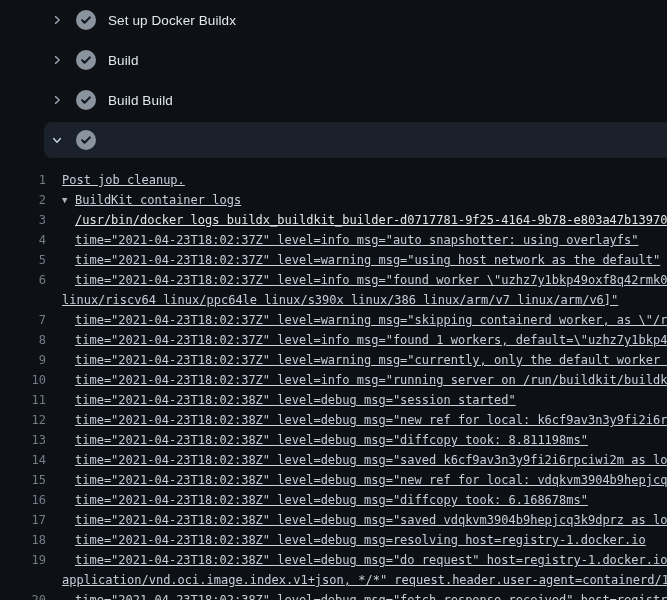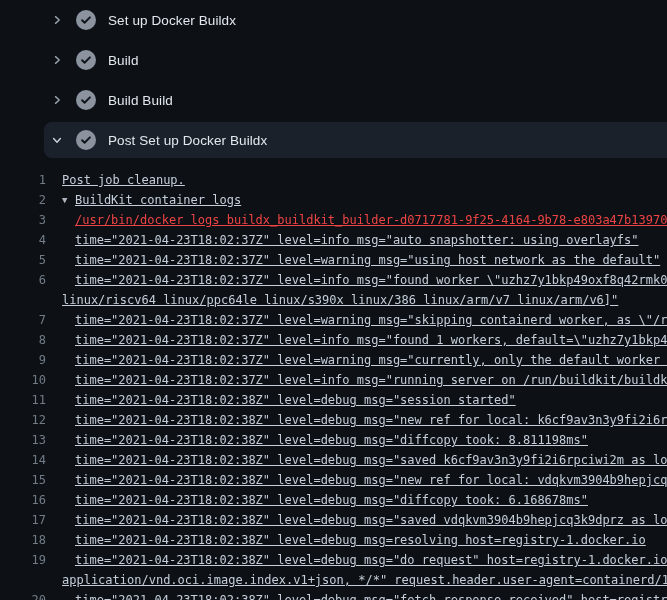--- a/index.html
+++ b/index.html
@@ -46,21 +46,21 @@
     font-size:12px;line-height:20px;
     white-space:pre;overflow:hidden;width:667px;
   }
   .log-row{display:flex;height:20px;overflow:hidden;}
   .ln{
     flex:0 0 46px;width:46px;text-align:right;
     color:#727c87;user-select:none;cursor:pointer;
   }
   .ltext{margin-left:16px;color:#c5ced9;flex:0 0 auto;text-decoration:underline;}
   .log-row.indent .ltext{margin-left:29px;}
-  .log-row.command .ltext{color:#ef4444;}
+  .log-row.command .ltext{color:#e5e5e5;}
   .gmark{
     display:inline-block;width:13px;
     color:#adb6c0;font-size:9px;vertical-align:1px;cursor:pointer;
   }
 </style>
 </head>
 <body>
 
 <div class="steps">
     <div class="step-row">
@@ -113,17 +113,16 @@
       <div class="step-inner">
         <span class="chev">
           <svg width="12" height="12" viewBox="0 0 16 16">
             <path d="M3.5 6l4.5 5 4.5-5" fill="none" stroke="currentColor" stroke-width="1.8" stroke-linecap="round" stroke-linejoin="round"></path>
           </svg>
         </span>
         <span class="check"><svg width="20" height="20" viewBox="0 0 20 20">
             <circle cx="10" cy="10" r="10" fill="#8b949e"></circle>
             <path d="M6.1 10.3l2.5 2.5 5.3-5.4" fill="none" stroke="#12161c" stroke-width="2" stroke-linecap="round" stroke-linejoin="round"></path>
           </svg></span>
-        <span class="step-label">Post Set up Docker Buildx</span>
       </div>
     </div>
   </div>
 <div class="log"><div class="log-row plain"><span class="ln">1</span><span class="ltext">Post job cleanup.</span></div><div class="log-row group"><span class="ln">2</span><span class="ltext"><span class="gmark">▼</span><span>BuildKit container logs</span></span></div><div class="log-row command indent"><span class="ln">3</span><span class="ltext">/usr/bin/docker logs buildx_buildkit_builder-d0717781-9f25-4164-9b78-e803a47b13970</span></div><div class="log-row plain indent"><span class="ln">4</span><span class="ltext">time="2021-04-23T18:02:37Z" level=info msg="auto snapshotter: using overlayfs"</span></div><div class="log-row plain indent"><span class="ln">5</span><span class="ltext">time="2021-04-23T18:02:37Z" level=warning msg="using host network as the default"</span></div><div class="log-row plain indent"><span class="ln">6</span><span class="ltext">time="2021-04-23T18:02:37Z" level=info msg="found worker \"uzhz7y1bkp49oxf8q42rmk0xjl</span></div><div class="log-row wrap"><span class="ln"></span><span class="ltext">linux/riscv64 linux/ppc64le linux/s390x linux/386 linux/arm/v7 linux/arm/v6]"</span></div><div class="log-row plain indent"><span class="ln">7</span><span class="ltext">time="2021-04-23T18:02:37Z" level=warning msg="skipping containerd worker, as \"/run</span></div><div class="log-row plain indent"><span class="ln">8</span><span class="ltext">time="2021-04-23T18:02:37Z" level=info msg="found 1 workers, default=\"uzhz7y1bkp49ox</span></div><div class="log-row plain indent"><span class="ln">9</span><span class="ltext">time="2021-04-23T18:02:37Z" level=warning msg="currently, only the default worker can</span></div><div class="log-row plain indent"><span class="ln">10</span><span class="ltext">time="2021-04-23T18:02:37Z" level=info msg="running server on /run/buildkit/buildkitd</span></div><div class="log-row plain indent"><span class="ln">11</span><span class="ltext">time="2021-04-23T18:02:38Z" level=debug msg="session started"</span></div><div class="log-row plain indent"><span class="ln">12</span><span class="ltext">time="2021-04-23T18:02:38Z" level=debug msg="new ref for local: k6cf9av3n3y9fi2i6rpci</span></div><div class="log-row plain indent"><span class="ln">13</span><span class="ltext">time="2021-04-23T18:02:38Z" level=debug msg="diffcopy took: 8.811198ms"</span></div><div class="log-row plain indent"><span class="ln">14</span><span class="ltext">time="2021-04-23T18:02:38Z" level=debug msg="saved k6cf9av3n3y9fi2i6rpciwi2m as local"</span></div><div class="log-row plain indent"><span class="ln">15</span><span class="ltext">time="2021-04-23T18:02:38Z" level=debug msg="new ref for local: vdqkvm3904b9hepjcq3k9</span></div><div class="log-row plain indent"><span class="ln">16</span><span class="ltext">time="2021-04-23T18:02:38Z" level=debug msg="diffcopy took: 6.168678ms"</span></div><div class="log-row plain indent"><span class="ln">17</span><span class="ltext">time="2021-04-23T18:02:38Z" level=debug msg="saved vdqkvm3904b9hepjcq3k9dprz as local"</span></div><div class="log-row plain indent"><span class="ln">18</span><span class="ltext">time="2021-04-23T18:02:38Z" level=debug msg=resolving host=registry-1.docker.io</span></div><div class="log-row plain indent"><span class="ln">19</span><span class="ltext">time="2021-04-23T18:02:38Z" level=debug msg="do request" host=registry-1.docker.io re</span></div><div class="log-row wrap"><span class="ln"></span><span class="ltext">application/vnd.oci.image.index.v1+json, */*" request.header.user-agent=containerd/1.4.</span></div><div class="log-row plain indent"><span class="ln">20</span><span class="ltext">time="2021-04-23T18:02:38Z" level=debug msg="fetch response received" host=registry-1</span></div></div>
 
 </body></html>

